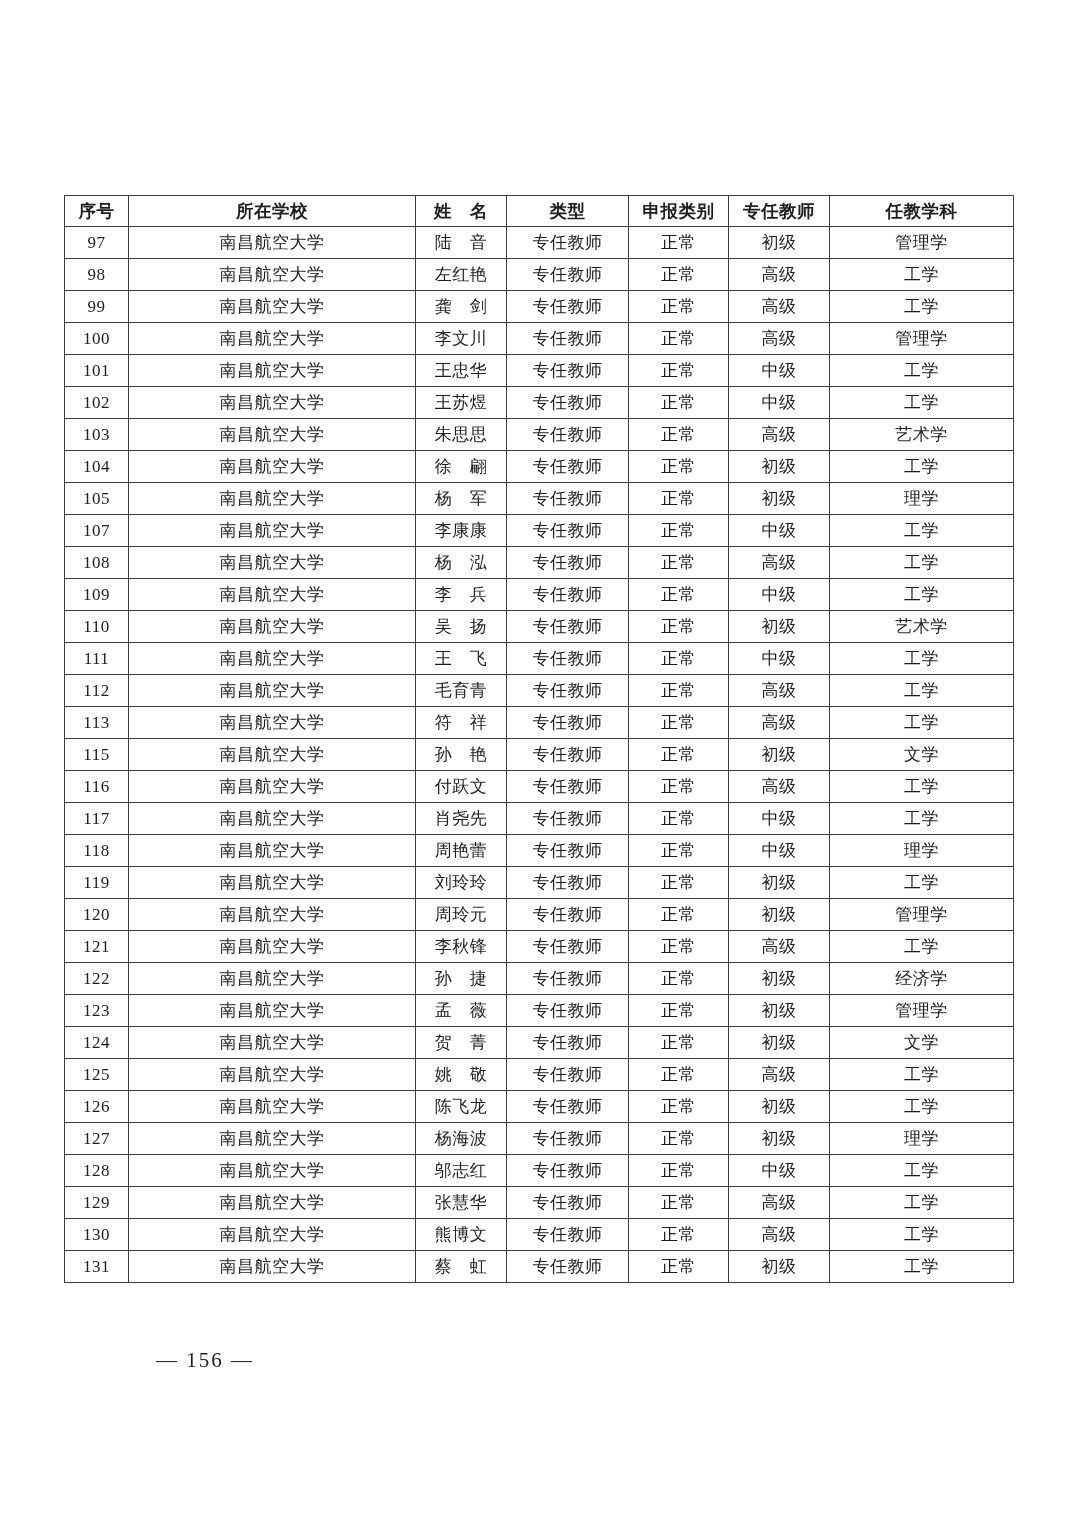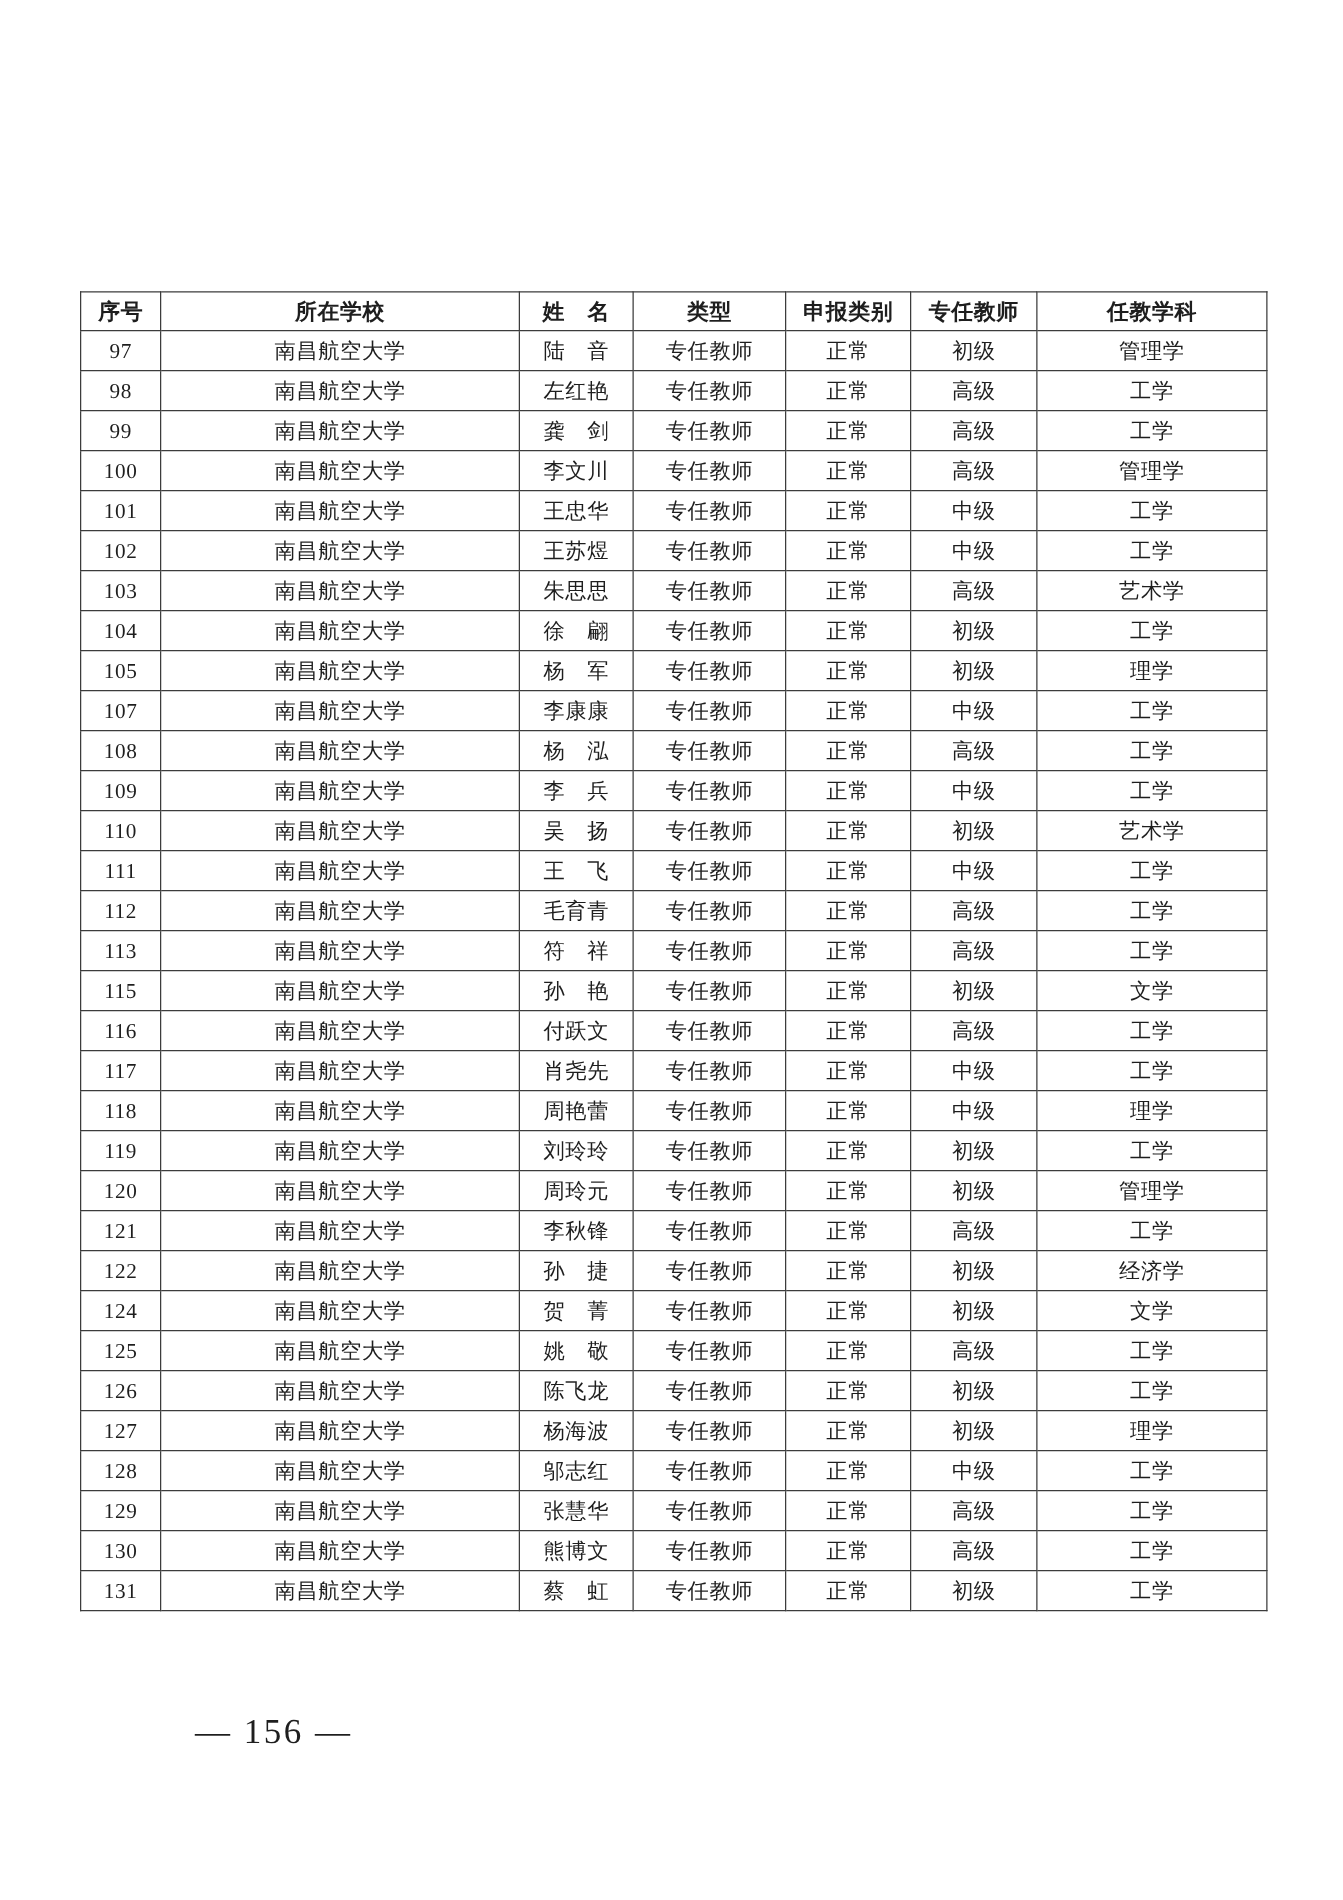--- a/index.html
+++ b/index.html
@@ -17,21 +17,20 @@
     overflow: hidden;
   }
   table.roster {
     position: absolute;
     left: 64px;
     top: 195px;
     width: 949px;
     border-collapse: collapse;
     table-layout: fixed;
     font-size: 17px;
-    margin-top: 38px;
   }
   table.roster th,
   table.roster td {
     border: 1px solid #3c3c3c;
     text-align: center;
     vertical-align: middle;
     padding: 0;
     white-space: pre;
     overflow: hidden;
     font-weight: normal;
@@ -45,24 +44,23 @@
     font-size: 17.5px;
   }
   table.roster tbody tr {
     height: 32px;
     padding-left: 11px;
   }
   .footer-pagenum {
     position: absolute;
     left: 156px;
     top: 1348px;
-    font-size: 28px;
+    font-size: 21px;
     letter-spacing: 2px;
     color: #1e1e1e;
-    margin-top: 22px;
   }
 </style>
 </head>
 <body>
 
 <div class="page">
 
   <table class="roster">
     <colgroup>
       <col style="width:64px">
@@ -295,20 +293,29 @@
         <tr>
           <td>122</td>
           <td>南昌航空大学</td>
           <td>孙　捷</td>
           <td>专任教师</td>
           <td>正常</td>
           <td>初级</td>
           <td>经济学</td>
         </tr>
         <tr>
+          <td>123</td>
+          <td>南昌航空大学</td>
+          <td>孟　薇</td>
+          <td>专任教师</td>
+          <td>正常</td>
+          <td>初级</td>
+          <td>管理学</td>
+        </tr>
+        <tr>
           <td>124</td>
           <td>南昌航空大学</td>
           <td>贺　菁</td>
           <td>专任教师</td>
           <td>正常</td>
           <td>初级</td>
           <td>文学</td>
         </tr>
         <tr>
           <td>125</td>

